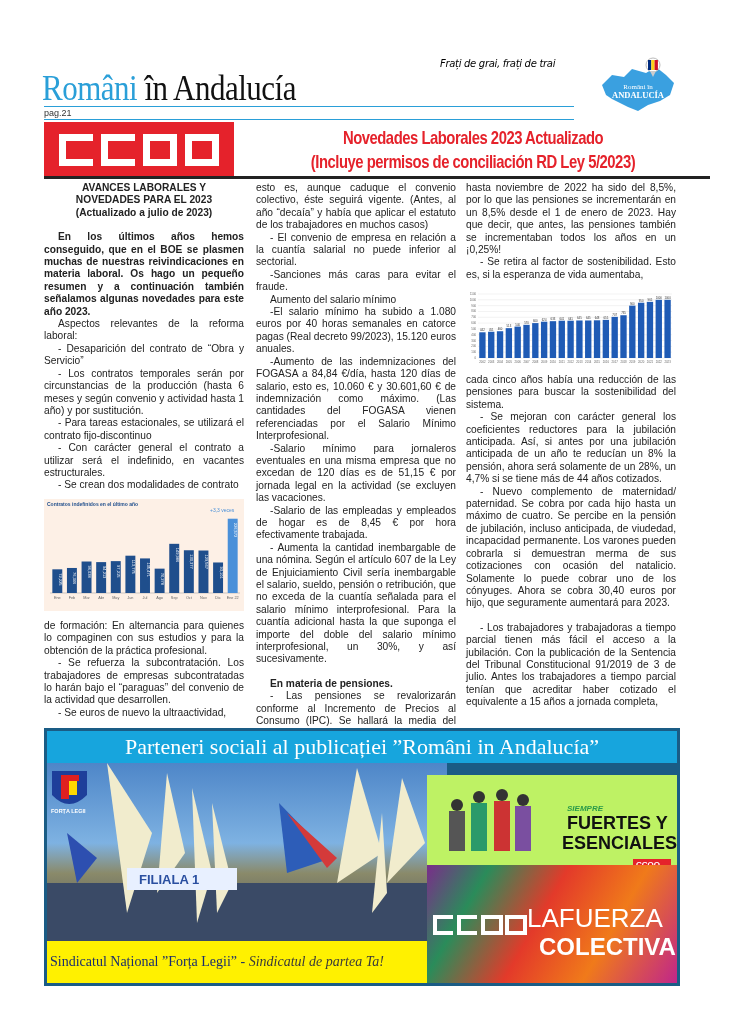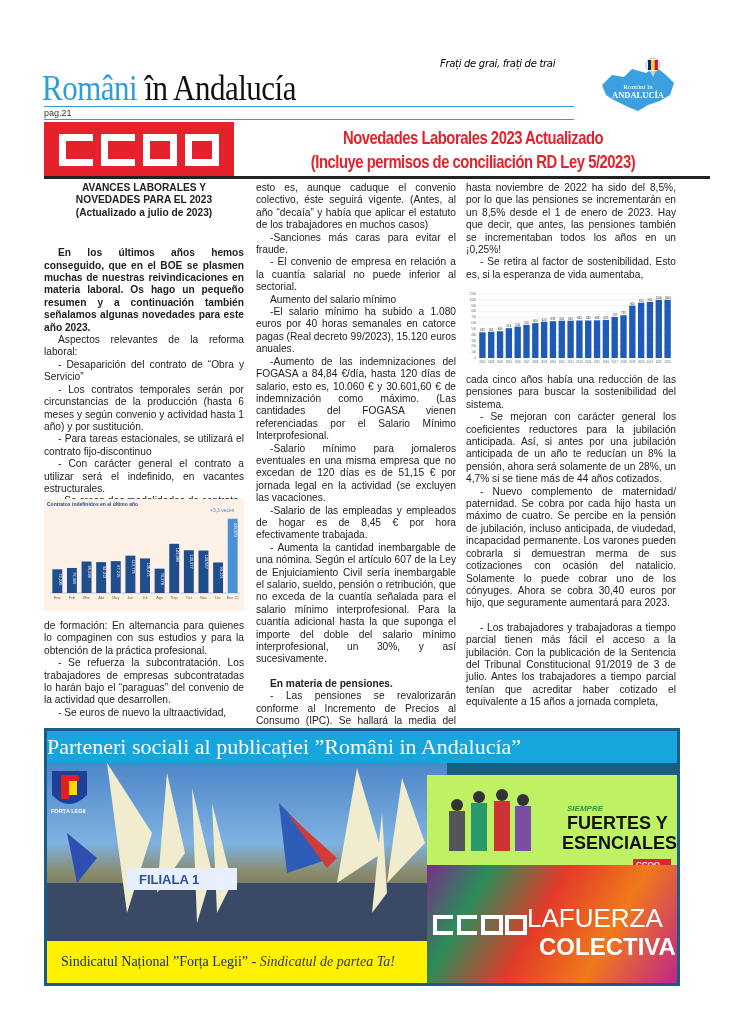--- a/index.html
+++ b/index.html
@@ -23,32 +23,32 @@
   #headline{left:238px;top:126px;width:470px;text-align:center;color:#e5222b;font-family:"Liberation Sans",sans-serif;font-weight:bold;font-size:19px;line-height:24px;letter-spacing:-0.6px;transform:scaleX(0.78);transform-origin:center top}
   #red-rule{left:44px;top:176px;width:666px;height:3px;background:#222}
   
   .col{position:absolute;top:182px;font-size:10.2px;line-height:12.4px;text-align:justify;color:#222}
   #col1{left:44px;width:200px}
   #col2{left:256px;width:200px}
   #col3{left:466px;width:210px}
   .col p{text-indent:14px}
   .col p.noind{text-indent:0}
   .col .b{font-weight:bold}
-  .sub-h{text-align:center;font-weight:bold;font-size:10.2px;line-height:12.4px;margin-bottom:28px}
+  .sub-h{text-align:center;font-weight:bold;font-size:10.2px;line-height:12.4px;margin-bottom:12px}
   .gap{height:12px}
   
   #chart1{position:absolute;left:44px;top:499px;width:200px;height:112px;background:#fdf0e6}
   #chart1 .ctitle{position:absolute;left:3px;top:2px;font-size:5px;color:#1f4e8c;font-weight:bold}
   
   #chart2{position:absolute;left:466px;top:290px;width:210px;height:78px;background:#fff}
   
   #banner{left:44px;top:728px;width:636px;height:258px;border:3px solid #1a5c85;background:#1a5c85}
-  #banner-title{position:absolute;left:0;top:0;width:100%;height:32px;background:#17a5dd;color:#fff;font-family:"Liberation Serif",serif;font-size:22px;line-height:32px}
+  #banner-title{position:absolute;left:0;top:0;width:100%;height:32px;background:#17a5dd;color:#fff;font-family:"Liberation Serif",serif;font-size:22px;text-align:center;line-height:32px}
   #photo{position:absolute;left:0;top:32px;width:400px;height:178px;background:linear-gradient(#4e86c8 0%,#7eb2e2 45%,#8a8a6a 62%,#3c4658 100%);overflow:hidden}
-  #yellow-bar{position:absolute;left:0;top:210px;width:380px;height:42px;background:#fff100;font-family:"Liberation Serif",serif;font-size:14px;line-height:42px;padding-left:14px;color:#1a2d6e}
+  #yellow-bar{position:absolute;left:0;top:210px;width:380px;height:42px;background:#fff100;font-family:"Liberation Serif",serif;font-size:14px;line-height:42px;padding-left:3px;color:#1a2d6e}
   #yellow-bar .it{font-style:italic;color:#3a3a3a}
   #ad1{position:absolute;left:380px;top:44px;width:250px;height:102px;background:#bef264}
   #ad2{position:absolute;left:380px;top:134px;width:250px;height:118px;background:linear-gradient(120deg,#7a2d8a 0%,#2a8c5a 20%,#e33a2a 45%,#f07a1a 70%,#c0268a 100%)}
 </style>
 </head>
 <body>
 
 <div id="masthead" class="abs"><span class="m1">Români</span><span class="m2"> în Andalucía</span></div>
 <div id="hl1" class="abs hline"></div>
 <div id="pag" class="abs">pag.21</div>
@@ -140,22 +140,22 @@
 </div>
 
 <div class="col" style="left:44px;width:200px;top:620px">
   <p class="noind">de formación: En alternancia para quienes lo compaginen con sus estudios y para la obtención de la práctica profesional.</p>
   <p>- Se refuerza la subcontratación. Los trabajadores de empresas subcontratadas lo harán bajo el “paraguas” del convenio de la actividad que desarrollen.</p>
   <p>- Se euros de nuevo la ultraactividad,</p>
 </div>
 
 <div id="col2" class="col">
   <p class="noind">esto es, aunque caduque el convenio colectivo, éste seguirá vigente. (Antes, al año “decaía” y había que aplicar el estatuto de los trabajadores en muchos casos)</p>
+  <p>- El convenio de empresa en relación a la cuantía salarial no puede inferior al sectorial.</p>
   <p>-Sanciones más caras para evitar el fraude.</p>
-  <p>- El convenio de empresa en relación a la cuantía salarial no puede inferior al sectorial.</p>
   <p>Aumento del salario mínimo</p>
   <p>-El salario mínimo ha subido a 1.080 euros por 40 horas semanales en catorce pagas (Real decreto 99/2023), 15.120 euros anuales.</p>
   <p>-Aumento de las indemnizaciones del FOGASA a 84,84 €/día, hasta 120 días de salario, esto es, 10.060 € y 30.601,60 € de indemnización como máximo. (Las cantidades del FOGASA vienen referenciadas por el Salario Mínimo Interprofesional.</p>
   <p>-Salario mínimo para jornaleros eventuales en una misma empresa que no excedan de 120 días es de 51,15 € por jornada legal en la actividad (se excluyen las vacaciones.</p>
   <p>-Salario de las empleadas y empleados de hogar es de 8,45 € por hora efectivamente trabajada.</p>
   <p>- Aumenta la cantidad inembargable de una nómina. Según el artículo 607 de la Ley de Enjuiciamiento Civil sería inembargable el salario, sueldo, pensión o retribución, que no exceda de la cuantía señalada para el salario mínimo interprofesional. Para la cuantía adicional hasta la que suponga el importe del doble del salario mínimo interprofesional, un 30%, y así sucesivamente.</p>
   <div class="gap"></div>
   <p class="b">En materia de pensiones.</p>
   <p>- Las pensiones se revalorizarán conforme al Incremento de Precios al Consumo (IPC). Se hallará la media del IPC, así la media desde noviembre de 2021</p>
 </div>

